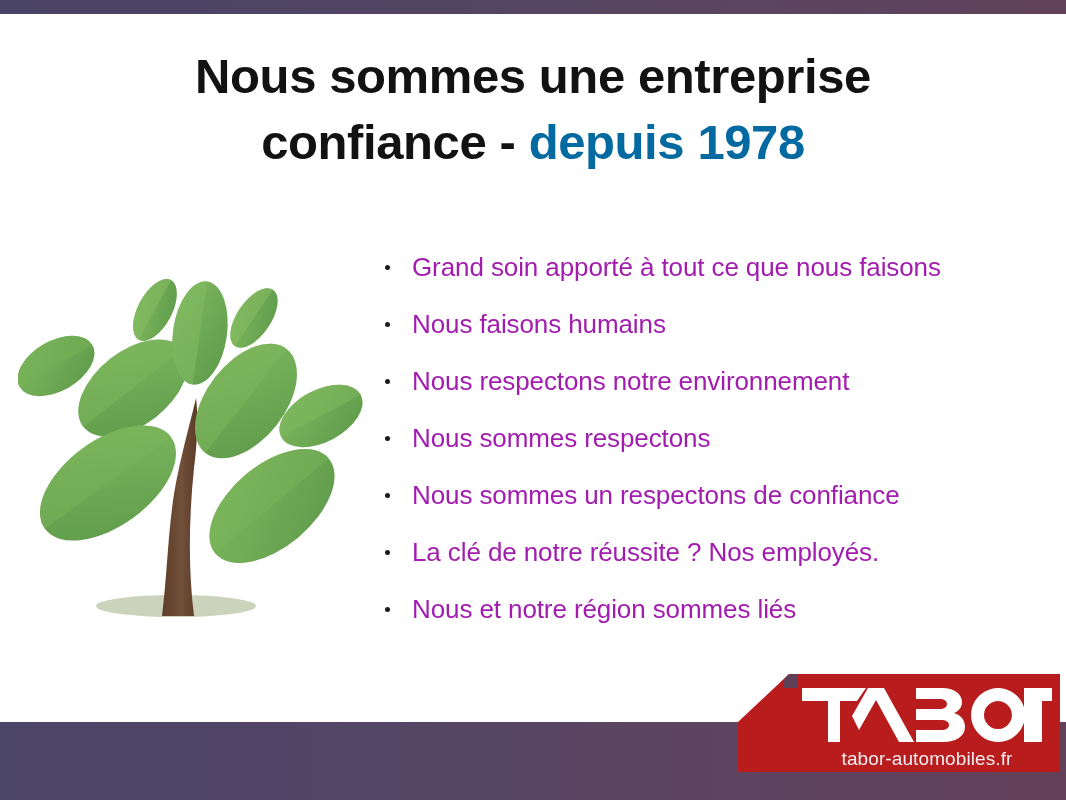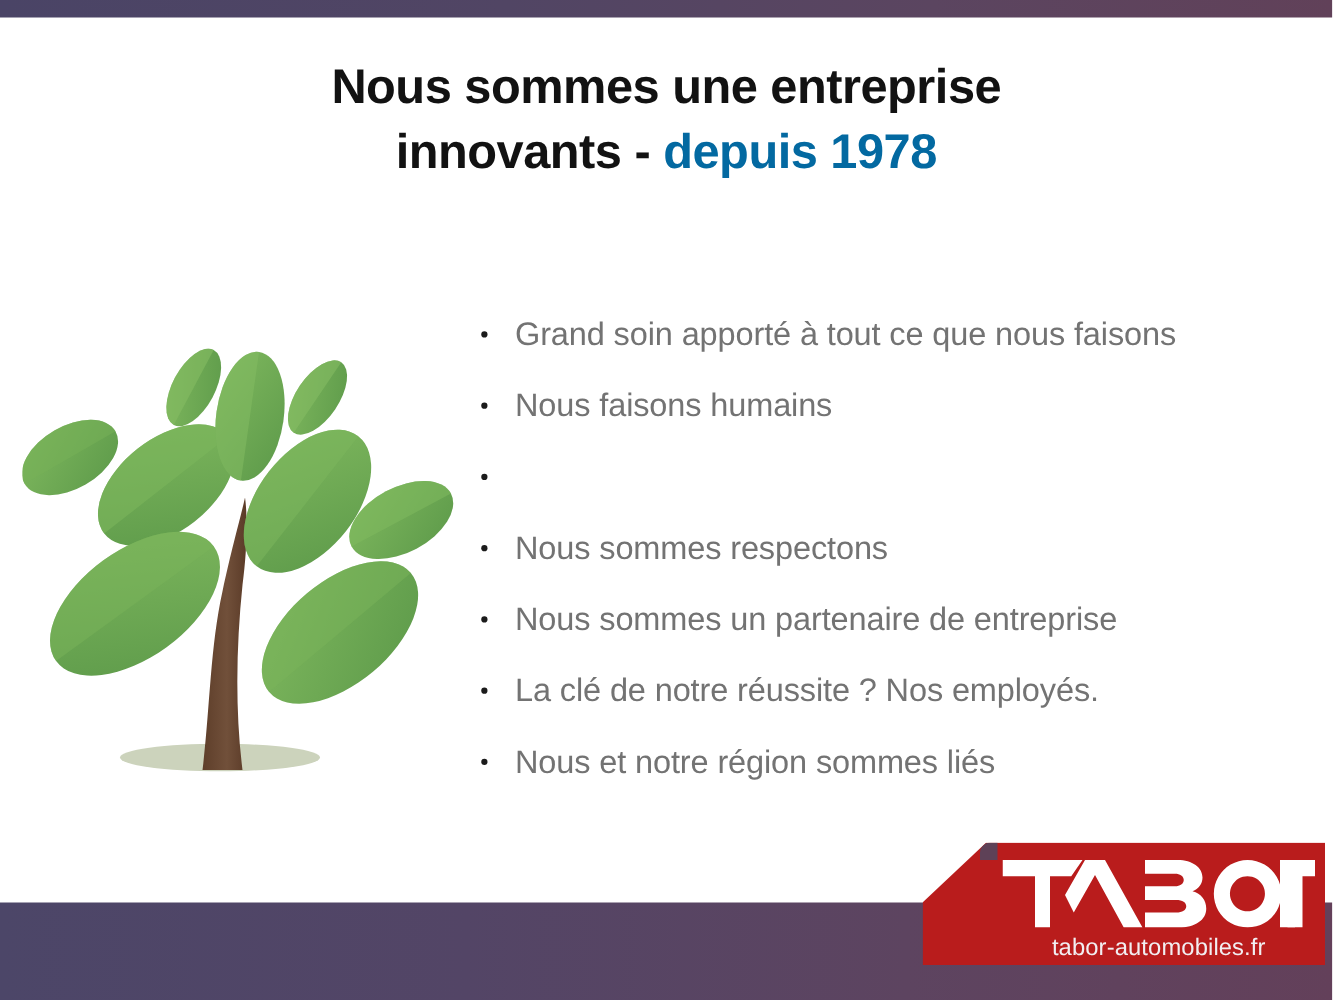--- a/index.html
+++ b/index.html
@@ -80,21 +80,21 @@
 
   
   .heading {
     position: absolute;
     left: 0;
     top: 44px;
     width: 1066px;
     text-align: center;
     color: #121212;
     font-weight: bold;
-    font-size: 39px;
+    font-size: 49px;
     line-height: 1.34;
     letter-spacing: -0.4px;
     font-family: "Liberation Sans", sans-serif;
   }
   .heading .accent { color: #0369a1; }
 
   
   .bullet-list {
     position: absolute;
     left: 378px;
@@ -102,21 +102,21 @@
     width: 660px;
     margin: 0;
     padding: 0;
     list-style: none;
   }
   .bullet-item {
     position: relative;
     padding-left: 34px;
     height: 57px;
     line-height: 38px;
-    color: #737373;
+    color: #a21caf;
     font-size: 26px;
     letter-spacing: -0.1px;
     white-space: nowrap;
     font-family: "Liberation Sans", sans-serif;
   }
   .bullet-dot {
     position: absolute;
     left: 7px;
     top: 17px;
     width: 5px;
@@ -138,21 +138,21 @@
 </head>
 <body>
 
 <div id="slide">
 
   <div class="bar bar-top"></div>
 
   <div class="heading">
     <div>Nous sommes une entreprise</div>
     <div>
-      <span>innovants -</span>
+      <span>confiance -</span>
       <span class="accent">depuis 1978</span>
     </div>
   </div>
 
   <div class="tree">
     <svg viewBox="0 0 352 362" xmlns="http://www.w3.org/2000/svg" aria-hidden="true">
       <defs>
         <linearGradient id="lfA" x1="0" y1="0" x2="1" y2="1">
           <stop offset="0%" stop-color="#7fb85e"></stop>
             <stop offset="100%" stop-color="#5d9a4a"></stop>
@@ -224,28 +224,29 @@
     <li class="bullet-item">
       <span class="bullet-dot"></span>
       <span>Grand soin apporté à tout ce que nous faisons</span>
     </li>
     <li class="bullet-item">
       <span class="bullet-dot"></span>
       <span>Nous faisons humains</span>
     </li>
     <li class="bullet-item">
       <span class="bullet-dot"></span>
+      <span>Nous respectons notre environnement</span>
     </li>
     <li class="bullet-item">
       <span class="bullet-dot"></span>
       <span>Nous sommes respectons</span>
     </li>
     <li class="bullet-item">
       <span class="bullet-dot"></span>
-      <span>Nous sommes un partenaire de entreprise</span>
+      <span>Nous sommes un respectons de confiance</span>
     </li>
     <li class="bullet-item">
       <span class="bullet-dot"></span>
       <span>La clé de notre réussite ? Nos employés.</span>
     </li>
     <li class="bullet-item">
       <span class="bullet-dot"></span>
       <span>Nous et notre région sommes liés</span>
     </li>
   </ul>

